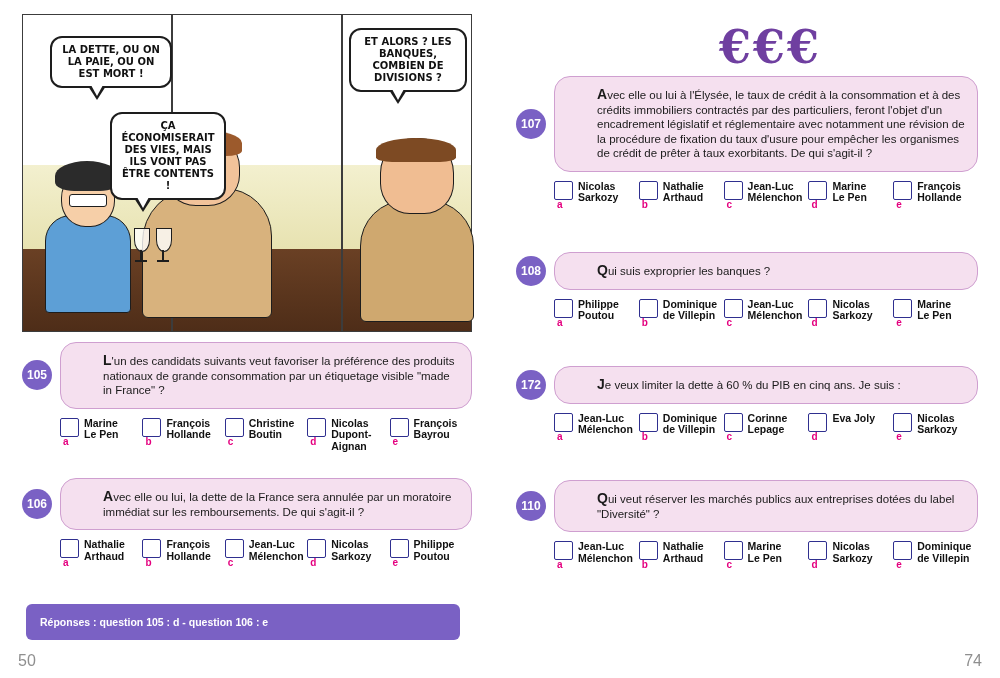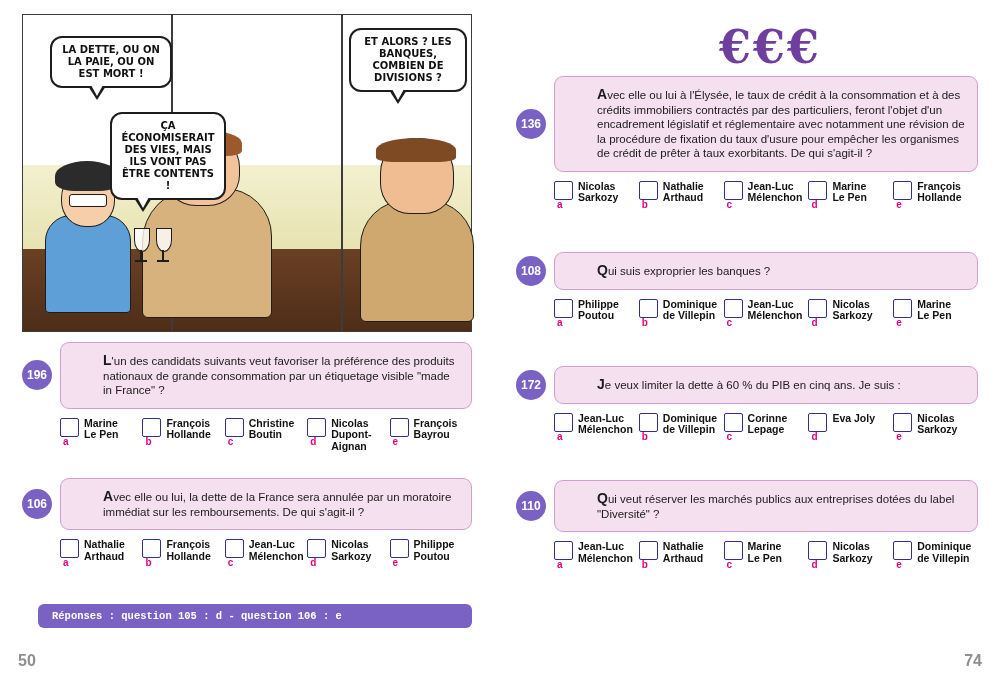--- a/index.html
+++ b/index.html
@@ -63,41 +63,41 @@
   .glassshape{width:100%;height:100%;background:rgba(255,255,255,.8);border:1.3px solid #1d1d1d;border-radius:0 0 50% 50%;}
   .glassstem{position:absolute;left:50%;margin-left:-1px;bottom:-10px;width:2px;height:10px;background:#1d1d1d;}
   .glassfoot{position:absolute;left:50%;margin-left:-6px;bottom:-12px;width:12px;height:2px;background:#1d1d1d;}
 
   
   .euro-title{position:absolute;left:640px;top:20px;width:260px;text-align:center;
     font-family:"DejaVu Serif", serif;font-weight:700;font-size:46px;color:#6f3fa0;letter-spacing:2px;}
 
   
   .qblock{position:absolute;}
-  .qbox{position:relative;background:#f5e0ef;border:1px solid #cf9fd0;border-radius:9px;
+  .qbox{position:relative;background:#f5e0ef;border:1px solid #cf9fd0;border-radius:16px;
     padding:10px 12px 10px 42px;box-sizing:border-box;color:#1a1a1a;
     font-size:11.5px;line-height:14.5px;}
   .qbox .lead{font-size:14px;font-weight:700;}
   .qnum{position:absolute;left:0;top:50%;transform:translateY(-50%);
     width:30px;height:30px;border-radius:50%;background:#7a61c4;color:#fff;
     font-size:12px;font-weight:700;display:flex;align-items:center;justify-content:center;}
   .qbox-wrap{position:relative;padding-left:38px;}
 
   .answers{display:flex;margin-top:9px;padding-left:38px;}
   .ans{display:flex;align-items:flex-start;width:20%;position:relative;}
   .chk{width:17px;height:17px;border:1.6px solid #2f2f8f;background:#fff;border-radius:2px;flex:0 0 auto;margin-right:5px;}
   .ans-letter{position:absolute;left:3px;top:18px;color:#e4007f;font-size:10px;font-weight:700;}
   .ans-label{font-size:10.5px;line-height:11.5px;color:#111;font-weight:700;padding-top:0px;}
 
   
   .ansbar{position:absolute;background:#7a61c4;color:#fff;border-radius:6px;
     font-size:10.5px;font-weight:700;display:flex;align-items:center;padding:0 14px;box-sizing:border-box;}
 
   
-  .pagenum{position:absolute;bottom:8px;font-size:16px;font-weight:700;color:#8f8f8f;}
+  .pagenum{position:absolute;bottom:8px;font-size:16px;font-weight:400;color:#8f8f8f;}
   .pn-left{left:18px;}
   .pn-right{right:18px;}
 </style>
 </head>
 <body>
 
 <div class="page">
 
   <div class="comic">
 
@@ -152,21 +152,21 @@
     <div class="bubble b4">
       <span>ET ALORS ? LES BANQUES, COMBIEN DE DIVISIONS ?</span>
       <span class="tail"></span>
     </div>
   </div>
 
   <div class="euro-title">€€€</div>
 
   <div class="qblock" id="left-q0" style="left:22px;top:342px;width:450px;">
       <div class="qbox-wrap">
-        <div class="qnum">196</div>
+        <div class="qnum">105</div>
         <div class="qbox"><span class="lead">L</span><span>'un des candidats suivants veut favoriser la préférence des produits nationaux de grande consommation par un étiquetage visible "made in France" ?</span></div>
       </div>
       <div class="answers">
         <div class="ans">
           <div style="position: relative;">
             <div class="chk"></div>
             <div class="ans-letter">a</div>
           </div>
           <div class="ans-label">Marine<br>Le Pen</div>
         </div>
@@ -237,28 +237,28 @@
         <div class="ans">
           <div style="position: relative;">
             <div class="chk"></div>
             <div class="ans-letter">e</div>
           </div>
           <div class="ans-label">Philippe<br>Poutou</div>
         </div>
       </div>
     </div>
 
-  <div class="ansbar" style="left:38px;top:604px;width:434px;height:24px;font-family:Liberation Mono, monospace;">
+  <div class="ansbar" style="left:26px;top:604px;width:434px;height:36px;">
     <span>Réponses : question 105 : d - question 106 : e</span>
   </div>
   <div class="pagenum pn-left">50</div>
 
   <div class="qblock" id="right-q0" style="left:516px;top:76px;width:462px;">
       <div class="qbox-wrap">
-        <div class="qnum">136</div>
+        <div class="qnum">107</div>
         <div class="qbox"><span class="lead">A</span><span>vec elle ou lui à l'Élysée, le taux de crédit à la consommation et à des crédits immobiliers contractés par des particuliers, feront l'objet d'un encadrement législatif et réglementaire avec notamment une révision de la procédure de fixation du taux d'usure pour empêcher les organismes de crédit de prêter à taux exorbitants. De qui s'agit-il ?</span></div>
       </div>
       <div class="answers">
         <div class="ans">
           <div style="position: relative;">
             <div class="chk"></div>
             <div class="ans-letter">a</div>
           </div>
           <div class="ans-label">Nicolas<br>Sarkozy</div>
         </div>

